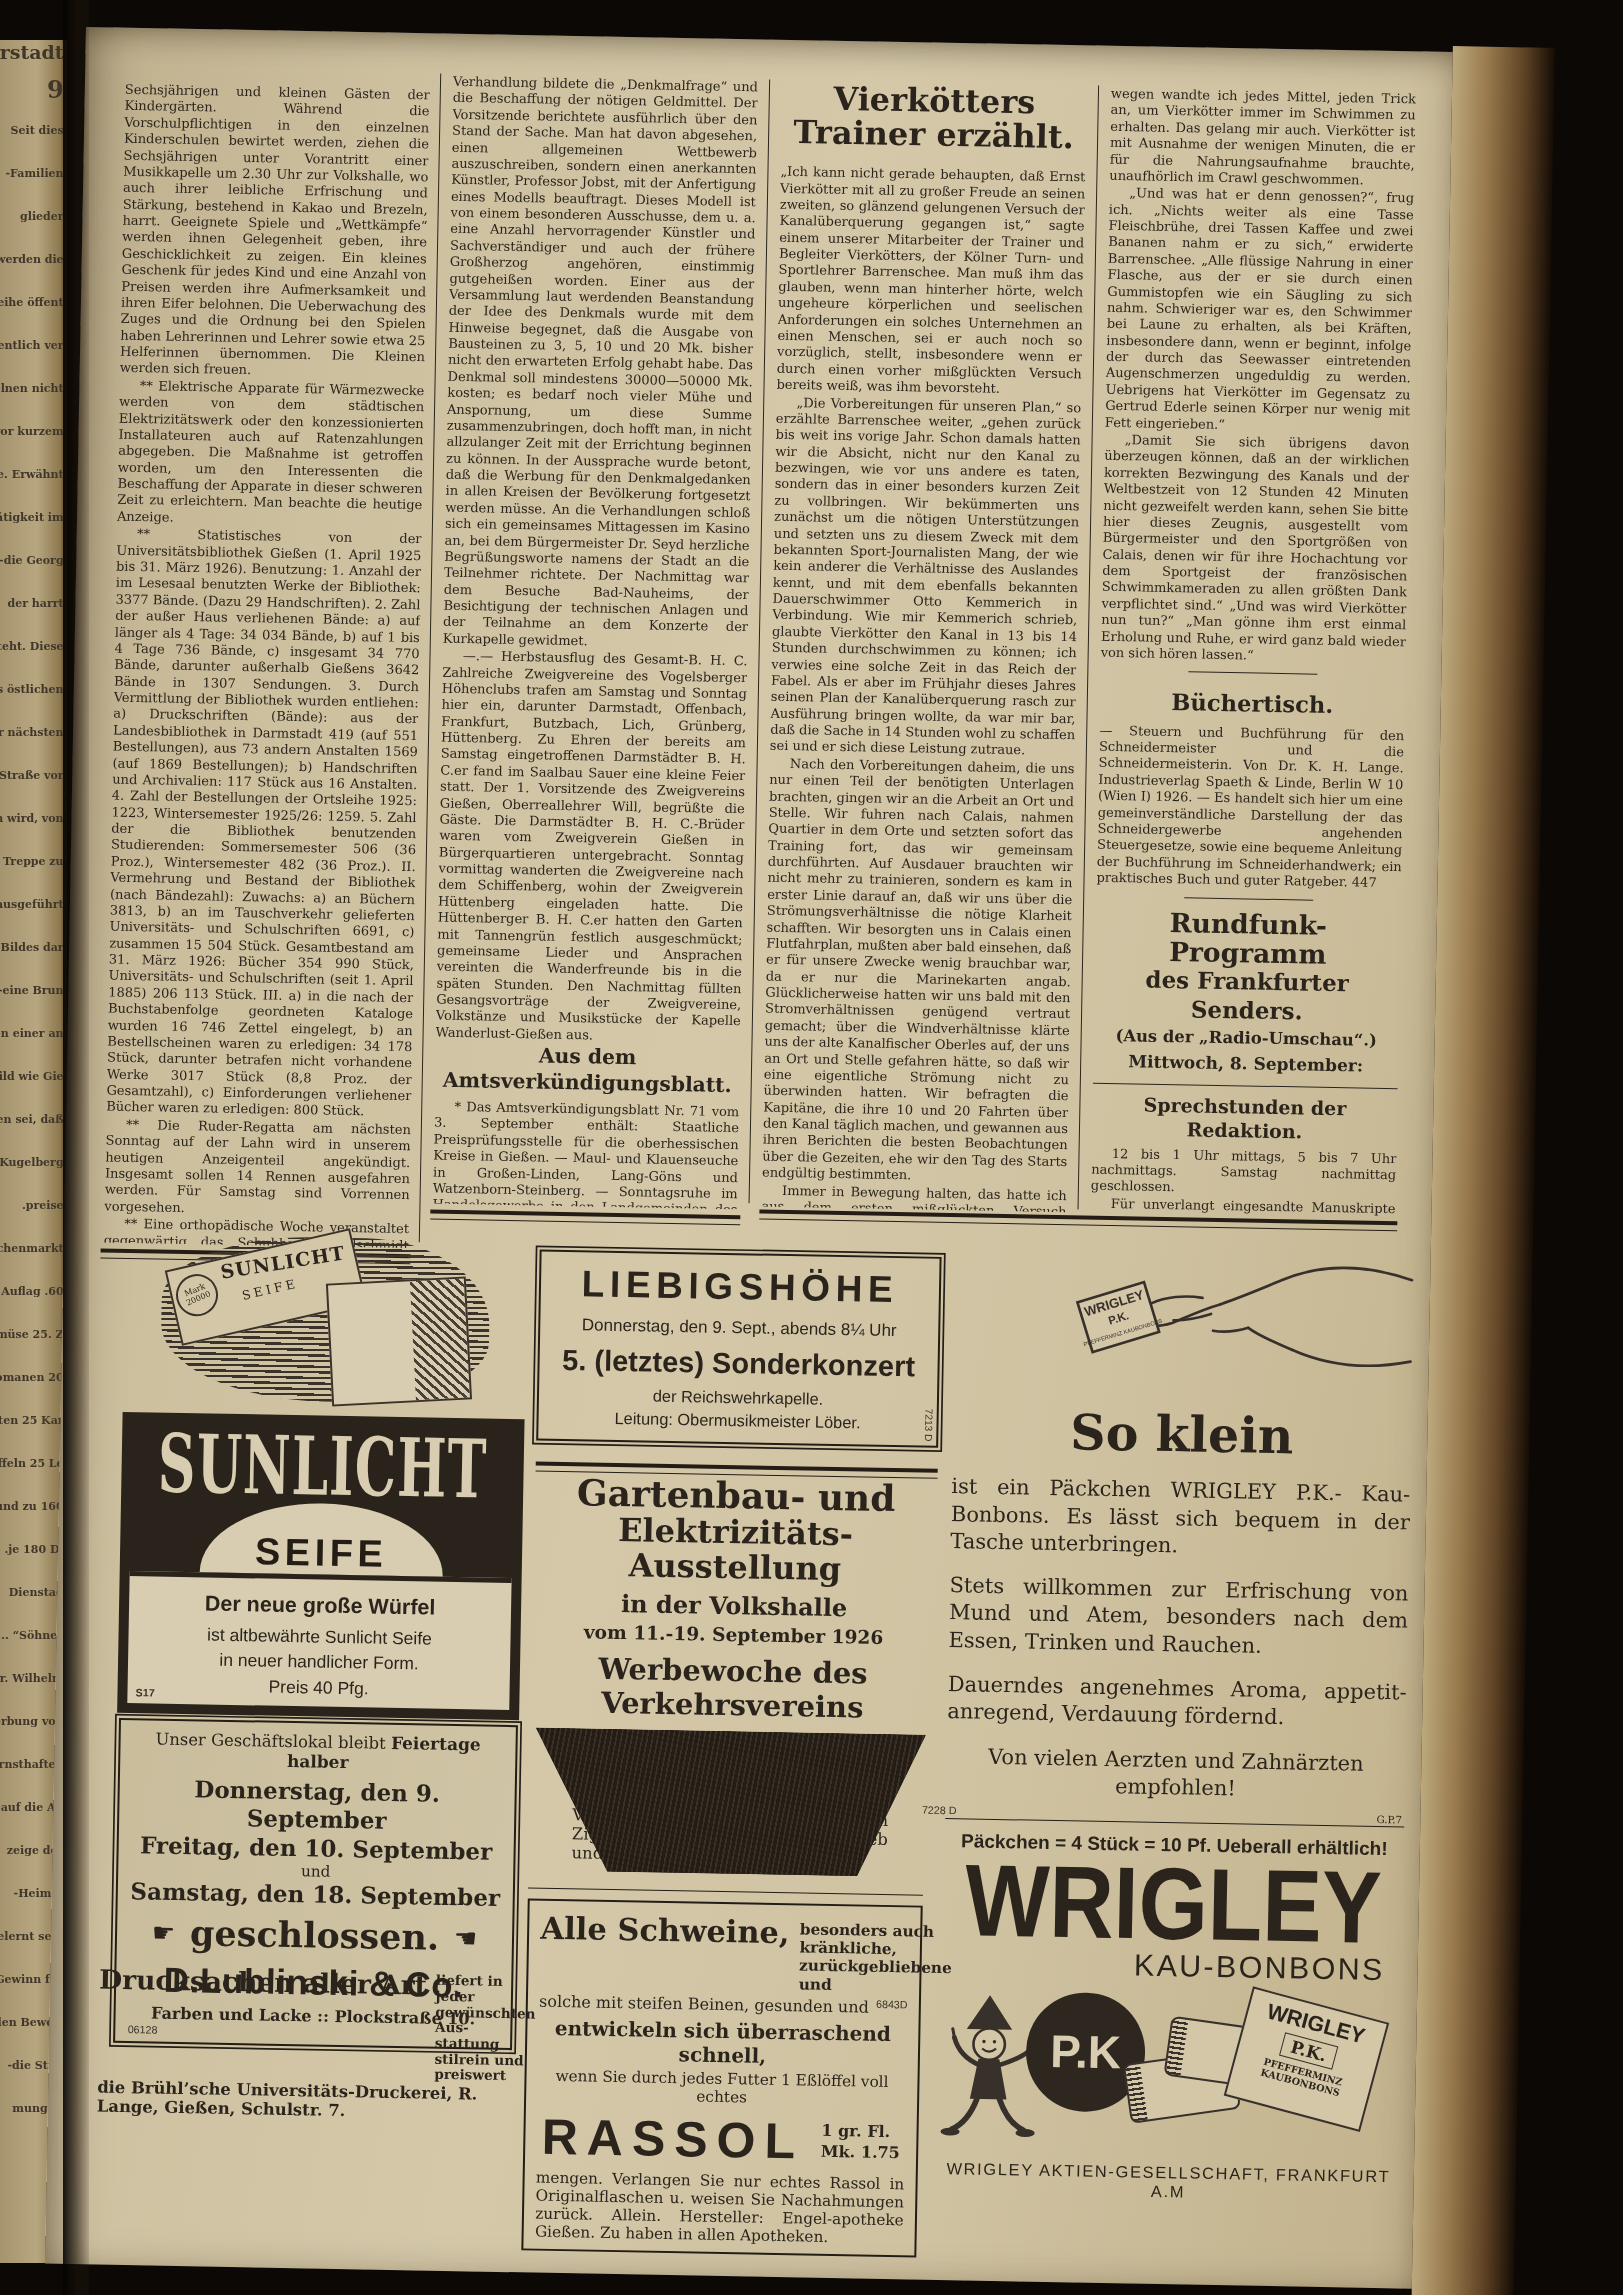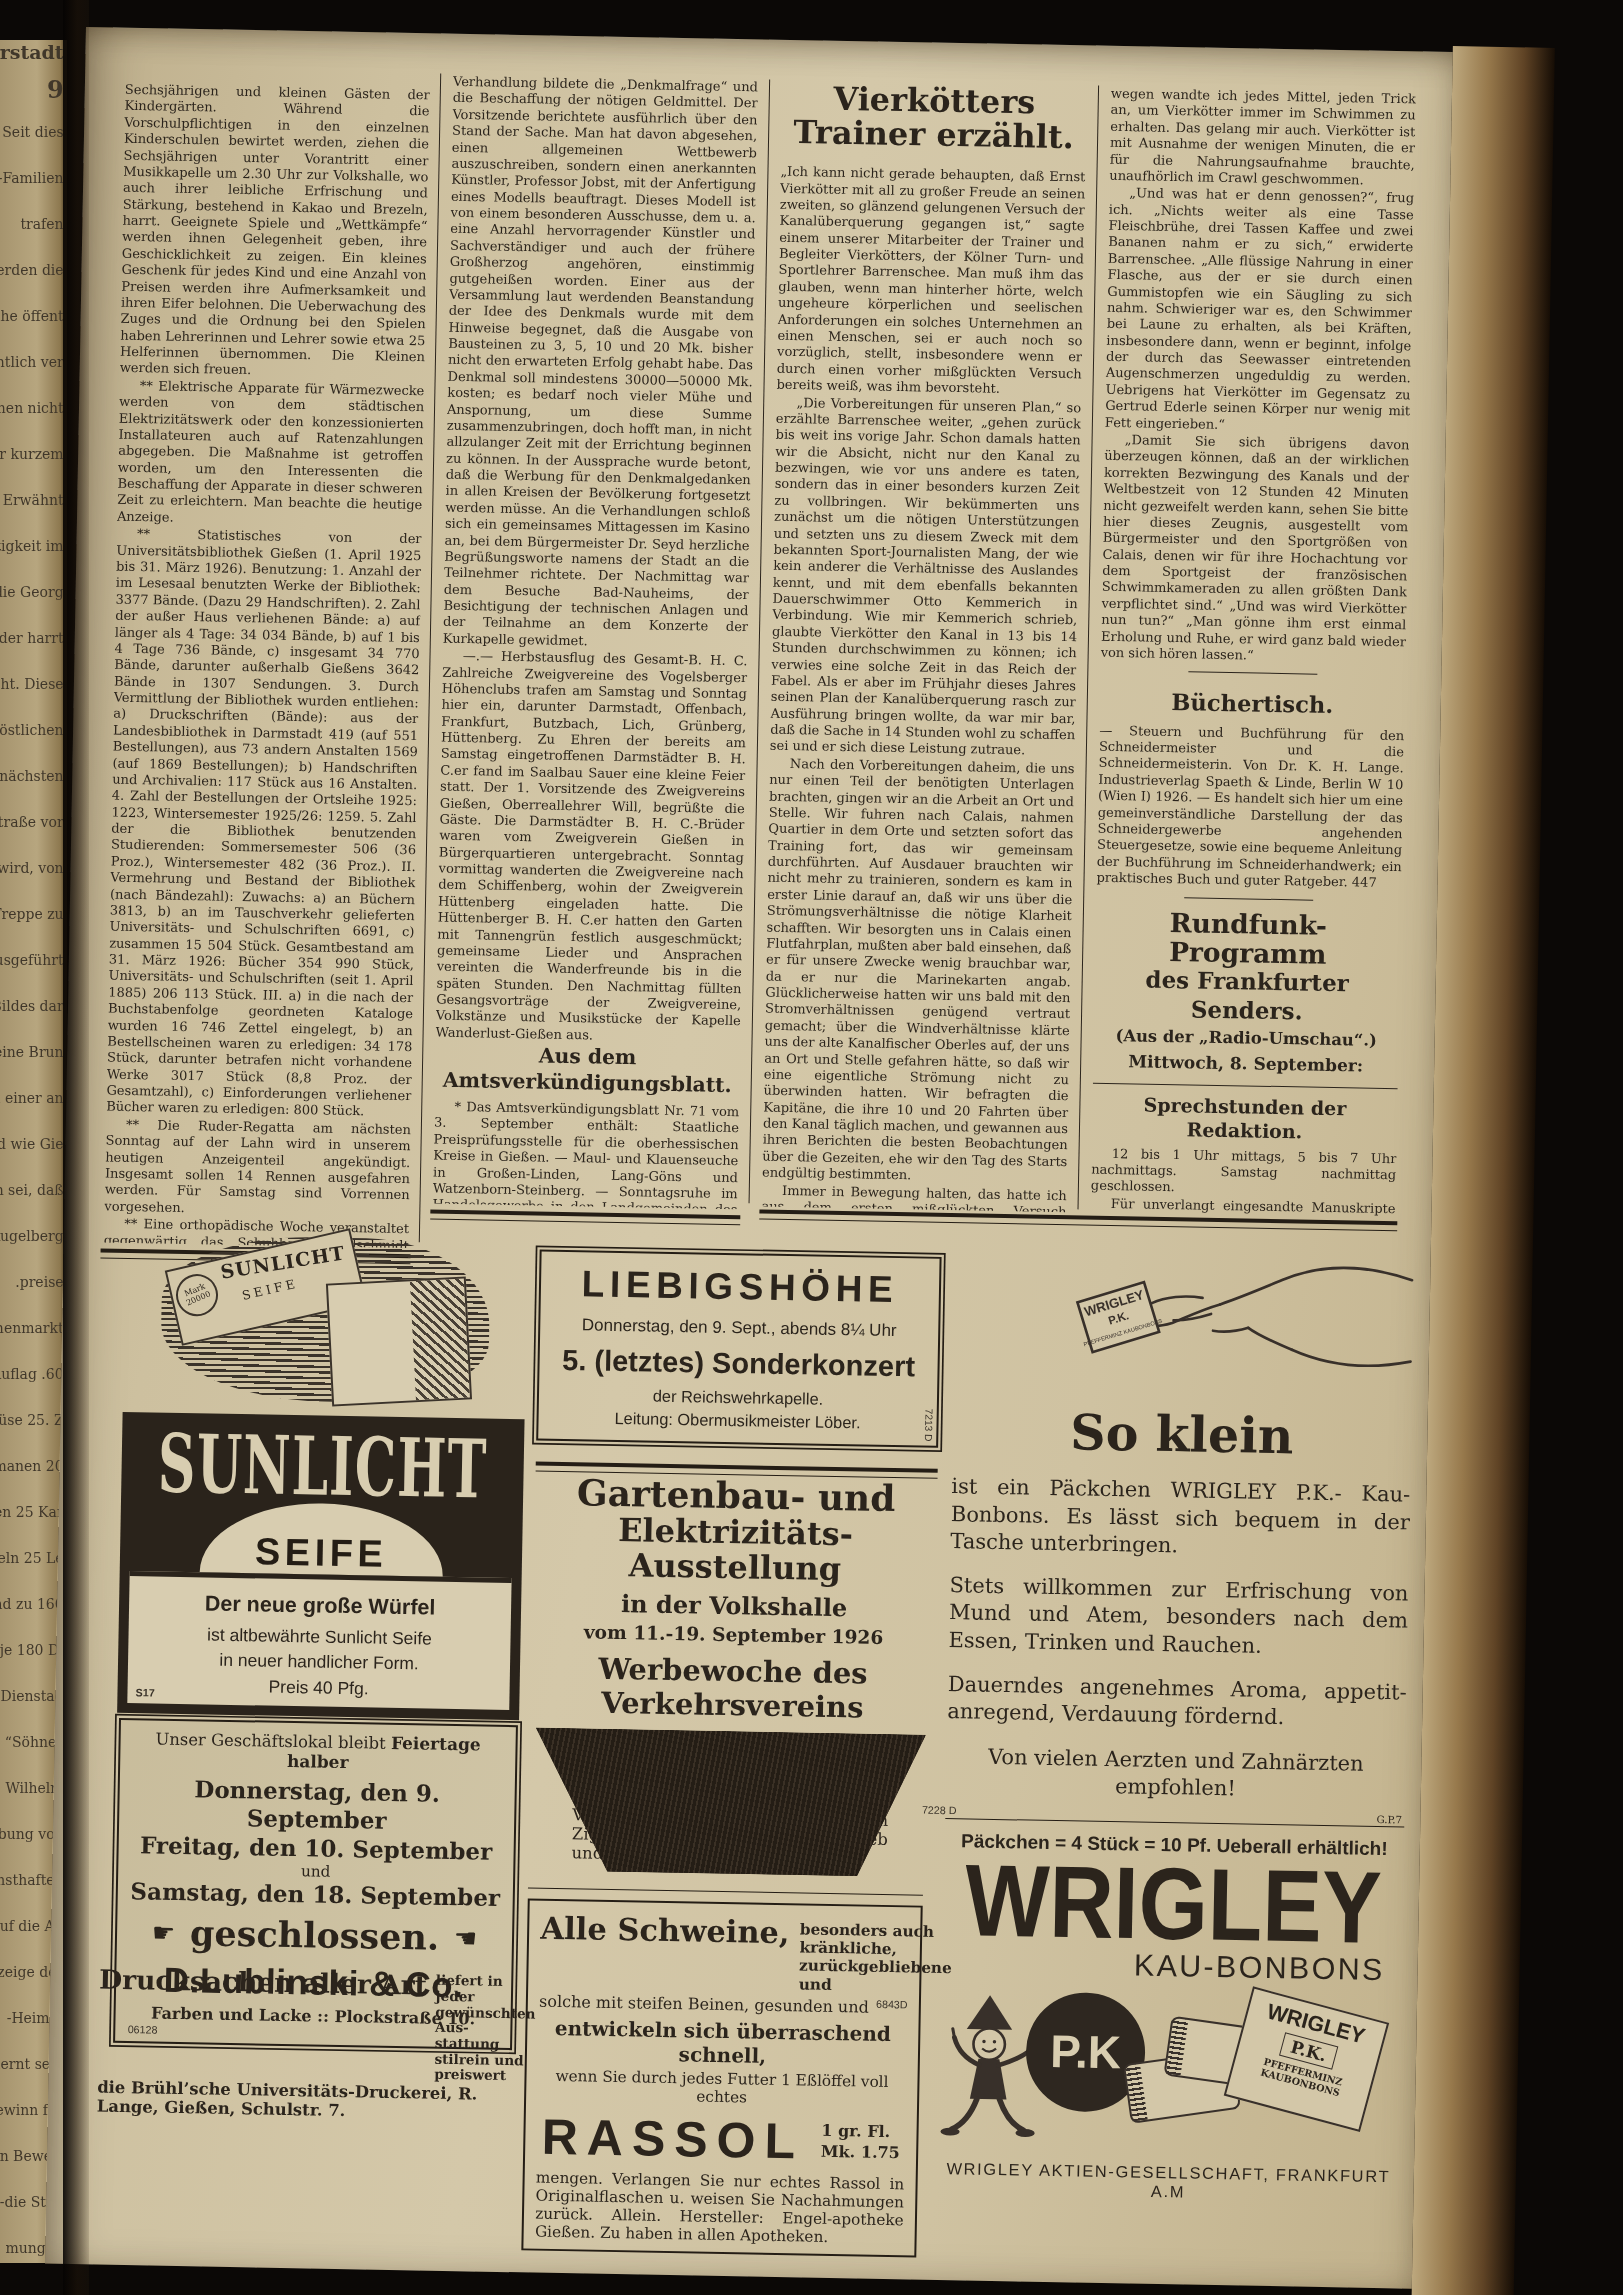--- a/index.html
+++ b/index.html
@@ -8,21 +8,21 @@
     background:#0b0806;
     font-family:"DejaVu Serif", serif;color:#2b241c;
   }
   
   .adj{
     position:absolute;left:0;top:40px;width:67px;height:2220px;
     background:linear-gradient(90deg,#a6946e 0%,#b7a67f 55%,#8d784f 90%,#3a2c18 100%);
     overflow:hidden;direction:rtl;padding-top:3.4px;
   }
   .adj .frag{display:block;white-space:nowrap;text-align:right;
-    font-size:14px;line-height:1.0;margin:0 3.4px 32px 0;color:#40372a;}
+    font-size:11px;line-height:1.0;margin:0 3.4px 32px 0;color:#40372a;font-weight:bold;}
   .adj .frag:nth-child(1){font-weight:bold;font-size:19px;margin-bottom:16px;}
   .adj .frag:nth-child(2){font-weight:bold;font-size:24px;margin-bottom:22.6px;}
   .gutter{position:absolute;left:63px;top:0;width:26px;height:2295px;
     background:linear-gradient(90deg,rgba(5,3,2,.9),rgba(30,20,10,.55) 55%,rgba(60,45,25,.15));z-index:3;}
   
   .page{
     position:absolute;left:86px;top:27px;width:1367px;height:2237px;
     background:linear-gradient(100deg,#bfb08d 0%,#cdc09f 18%,#d4c8a9 45%,#cfc2a1 72%,#c2b28c 100%);
     box-shadow:inset 31px 0 51px -25.4px rgba(40,26,10,.5), inset -14px 0 40px -20px rgba(70,50,22,.4),
                inset 0 20px 34px -22.6px rgba(40,26,10,.45);
@@ -157,21 +157,21 @@
 </style>
 </head>
 <body>
 
 <div class="adj">
 
 <span class="frag">rstadt.</span>
     <span class="frag">9</span>
     <span class="frag">Seit dies</span>
     <span class="frag">Familien-</span>
-    <span class="frag">trafen</span>
+    <span class="frag">glieder</span>
     <span class="frag">werden die</span>
     <span class="frag">eine Reihe öffent-</span>
     <span class="frag">wesentlich ver-</span>
     <span class="frag">einzelnen nicht</span>
     <span class="frag">erst vor kurzem</span>
     <span class="frag">wurde. Erwähnt</span>
     <span class="frag">Bautätigkeit im</span>
     <span class="frag">die Georg-</span>
     <span class="frag">der harrt</span>
     <span class="frag">dasteht. Diese</span>

